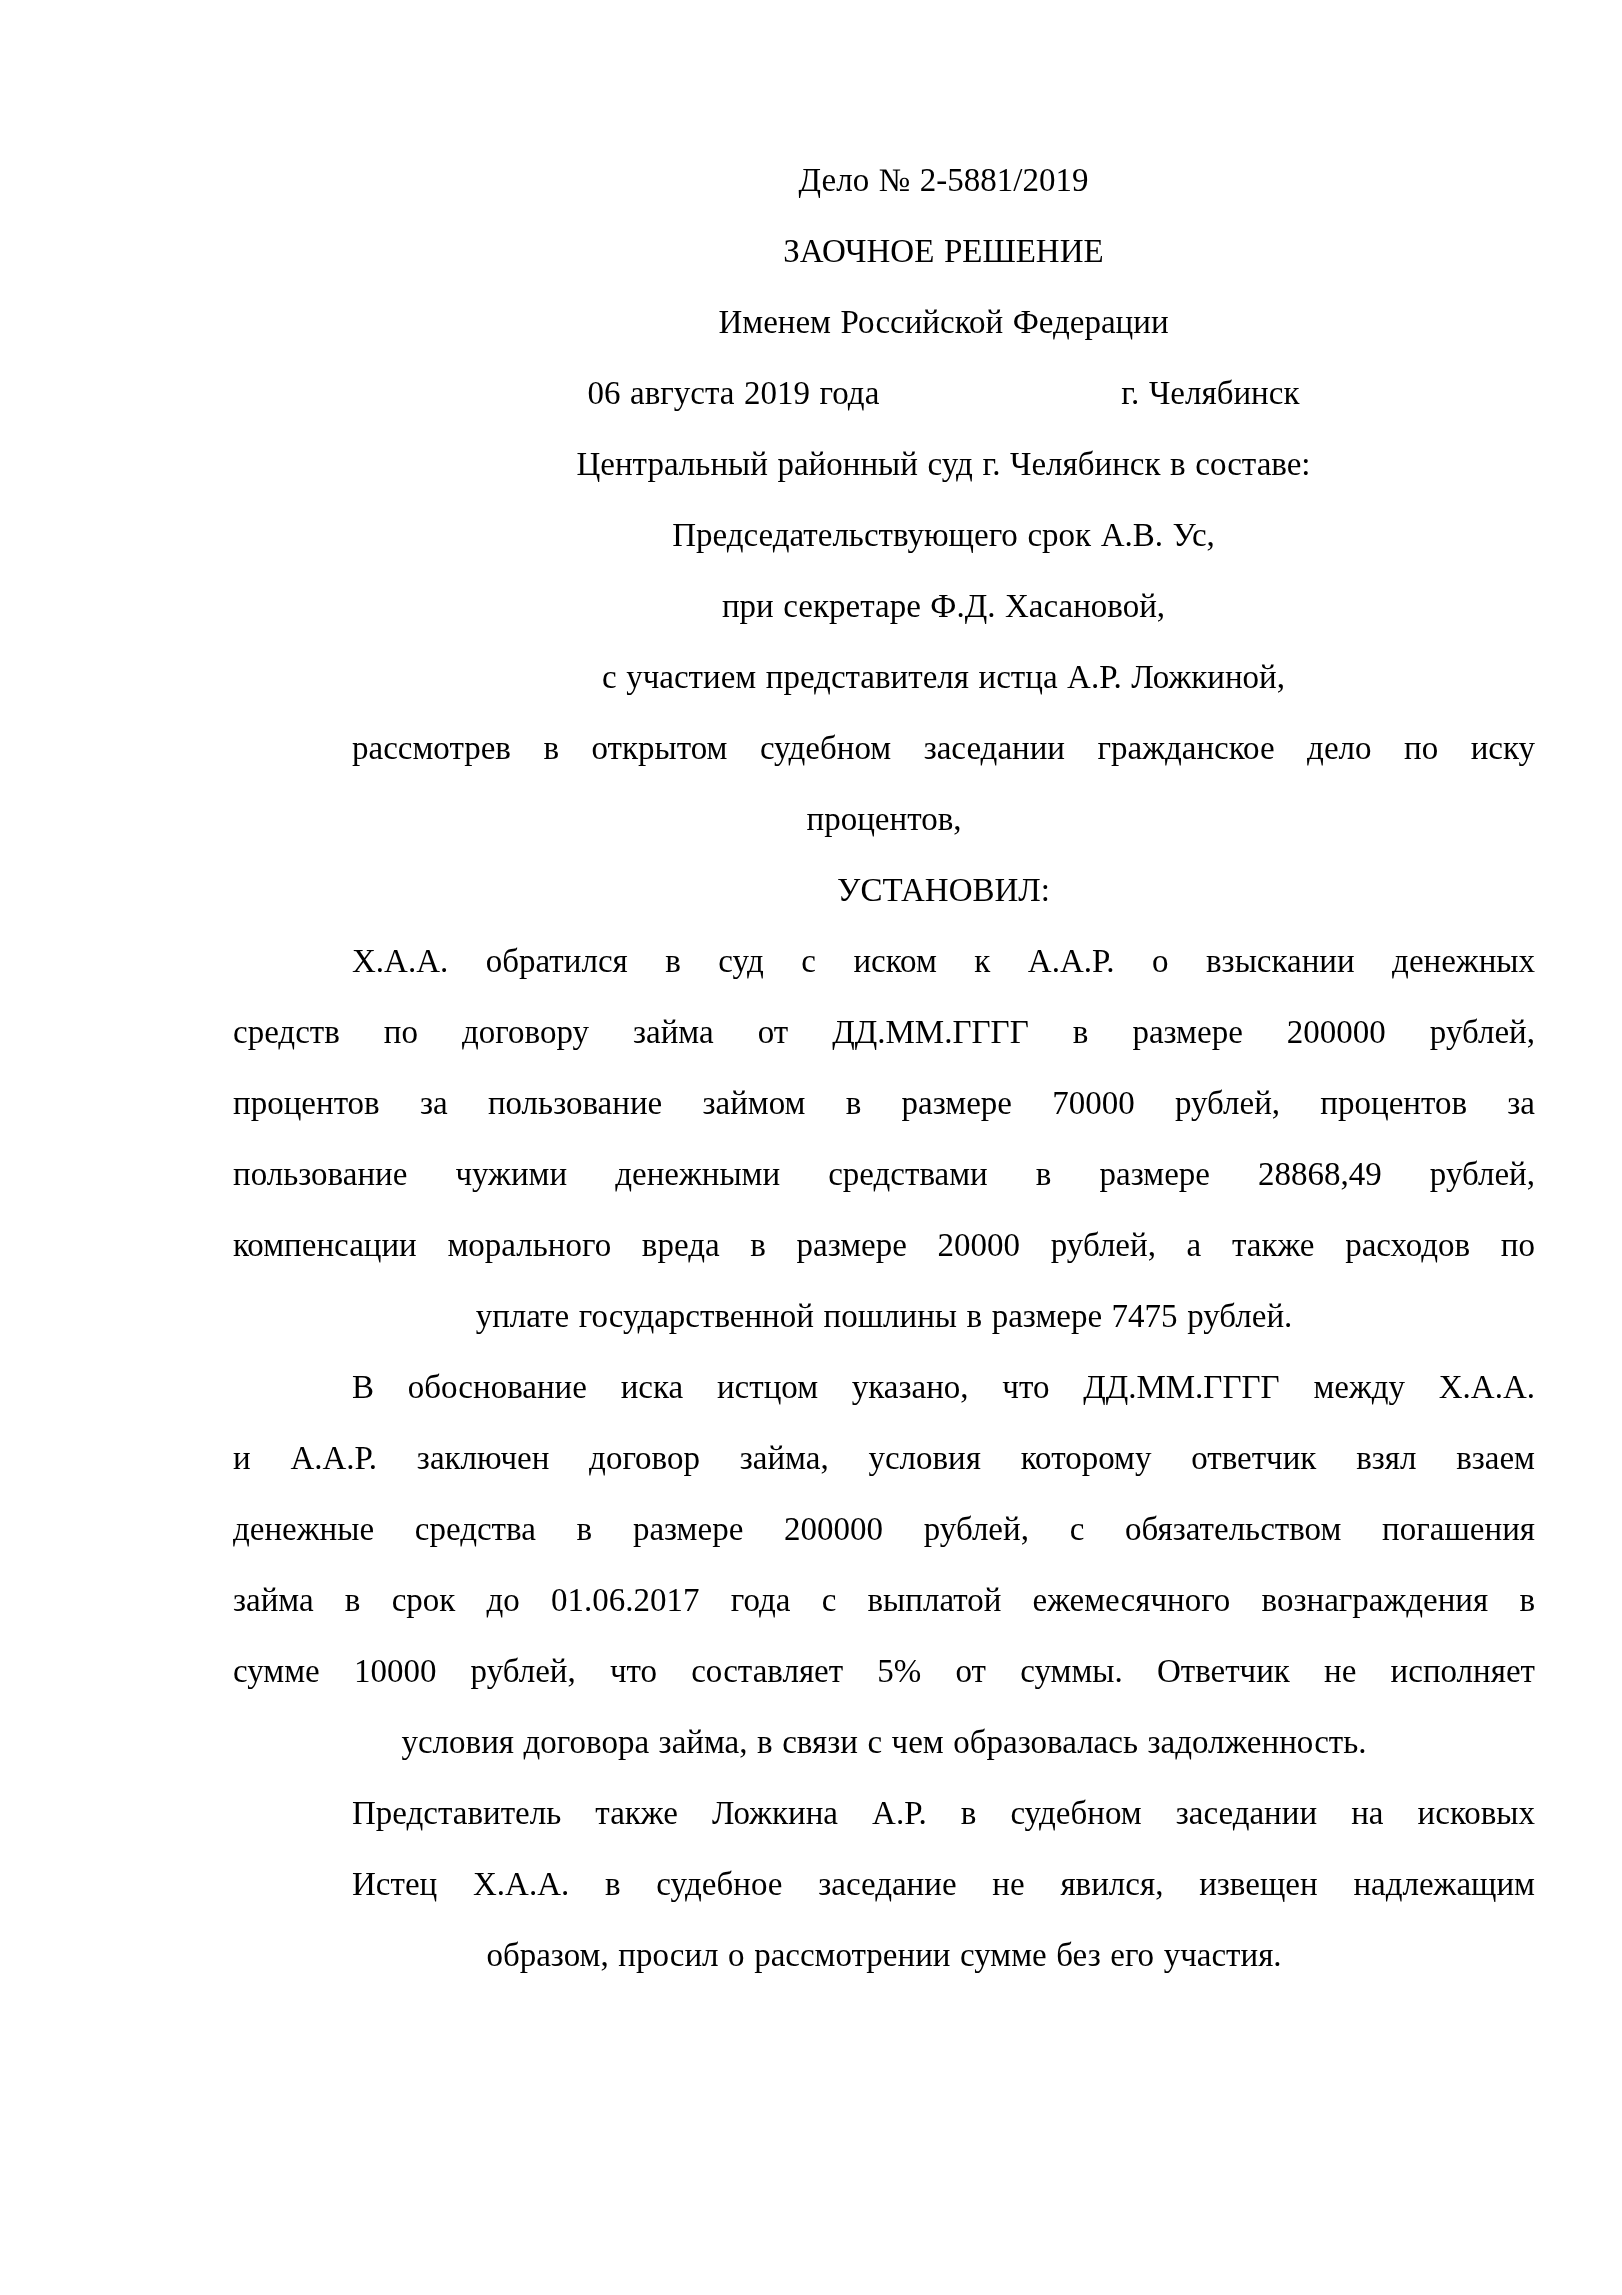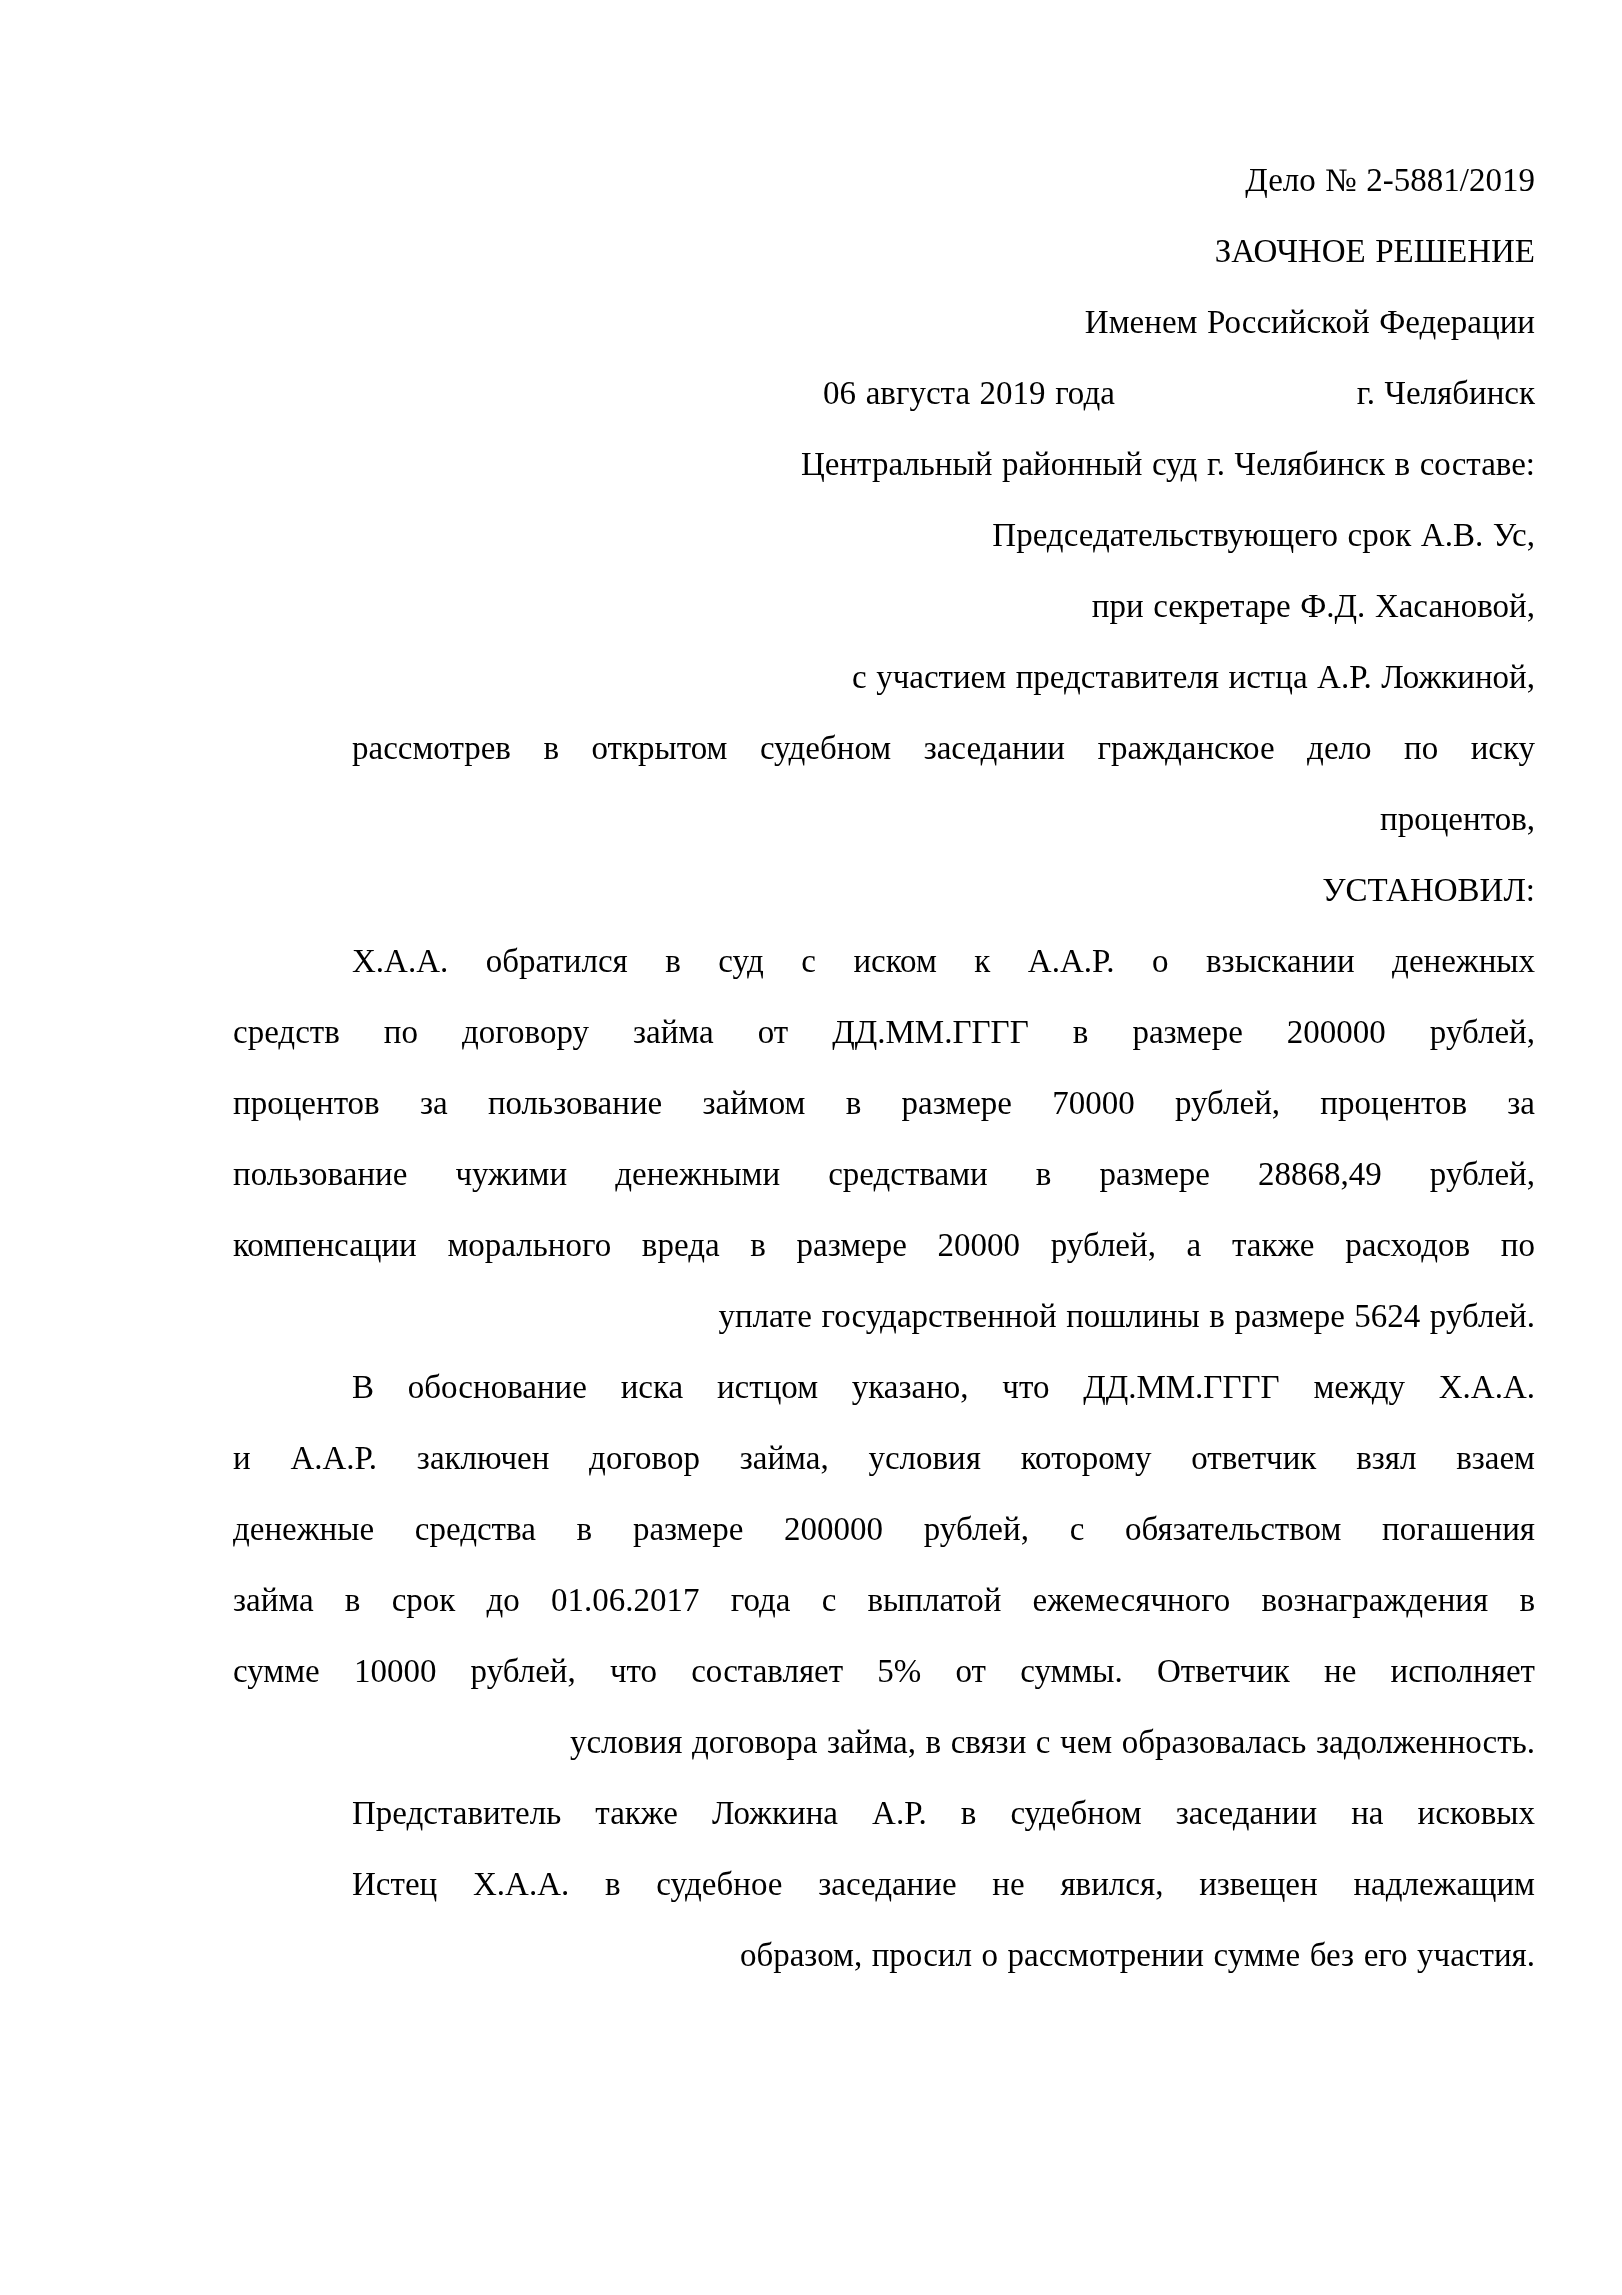--- a/index.html
+++ b/index.html
@@ -17,21 +17,21 @@
     box-sizing: border-box;
     width: 1623px;
     height: 2295px;
     padding: 145px 88px 0 233px;
     background: #ffffff;
     overflow: hidden;
   }
   .line {
     font-size: 33px;
     line-height: 71px;
-    text-align: right;
+    text-align: center;
     word-spacing: 1.3px;
   }
   .indent {
     padding-left: 119px;
   }
   .center {
     padding-left: 119px;
   }
   .justify {
     text-align: justify;
@@ -69,21 +69,21 @@
 
   <div class="line">процентов,</div>
 
   <div class="line center">УСТАНОВИЛ:</div>
 
   <div class="line indent justify">Х.А.А. обратился в суд с иском к А.А.Р. о взыскании денежных</div>
   <div class="line justify">средств по договору займа от ДД.ММ.ГГГГ в размере 200000 рублей,</div>
   <div class="line justify">процентов за пользование займом в размере 70000 рублей, процентов за</div>
   <div class="line justify">пользование чужими денежными средствами в размере 28868,49 рублей,</div>
   <div class="line justify">компенсации морального вреда в размере 20000 рублей, а также расходов по</div>
-  <div class="line">уплате государственной пошлины в размере 5624 рублей.</div>
+  <div class="line">уплате государственной пошлины в размере 7475 рублей.</div>
   <div class="line indent justify">В обоснование иска истцом указано, что ДД.ММ.ГГГГ между Х.А.А.</div>
   <div class="line justify">и А.А.Р. заключен договор займа, условия которому ответчик взял взаем</div>
   <div class="line justify">денежные средства в размере 200000 рублей, с обязательством погашения</div>
   <div class="line justify">займа в срок до 01.06.2017 года с выплатой ежемесячного вознаграждения в</div>
   <div class="line justify">сумме 10000 рублей, что составляет 5% от суммы. Ответчик не исполняет</div>
   <div class="line">условия договора займа, в связи с чем образовалась задолженность.</div>
   <div class="line indent justify">Представитель также Ложкина А.Р. в судебном заседании на исковых</div>
   <div class="line indent justify">Истец Х.А.А. в судебное заседание не явился, извещен надлежащим</div>
   <div class="line">образом, просил о рассмотрении сумме без его участия.</div>
 

